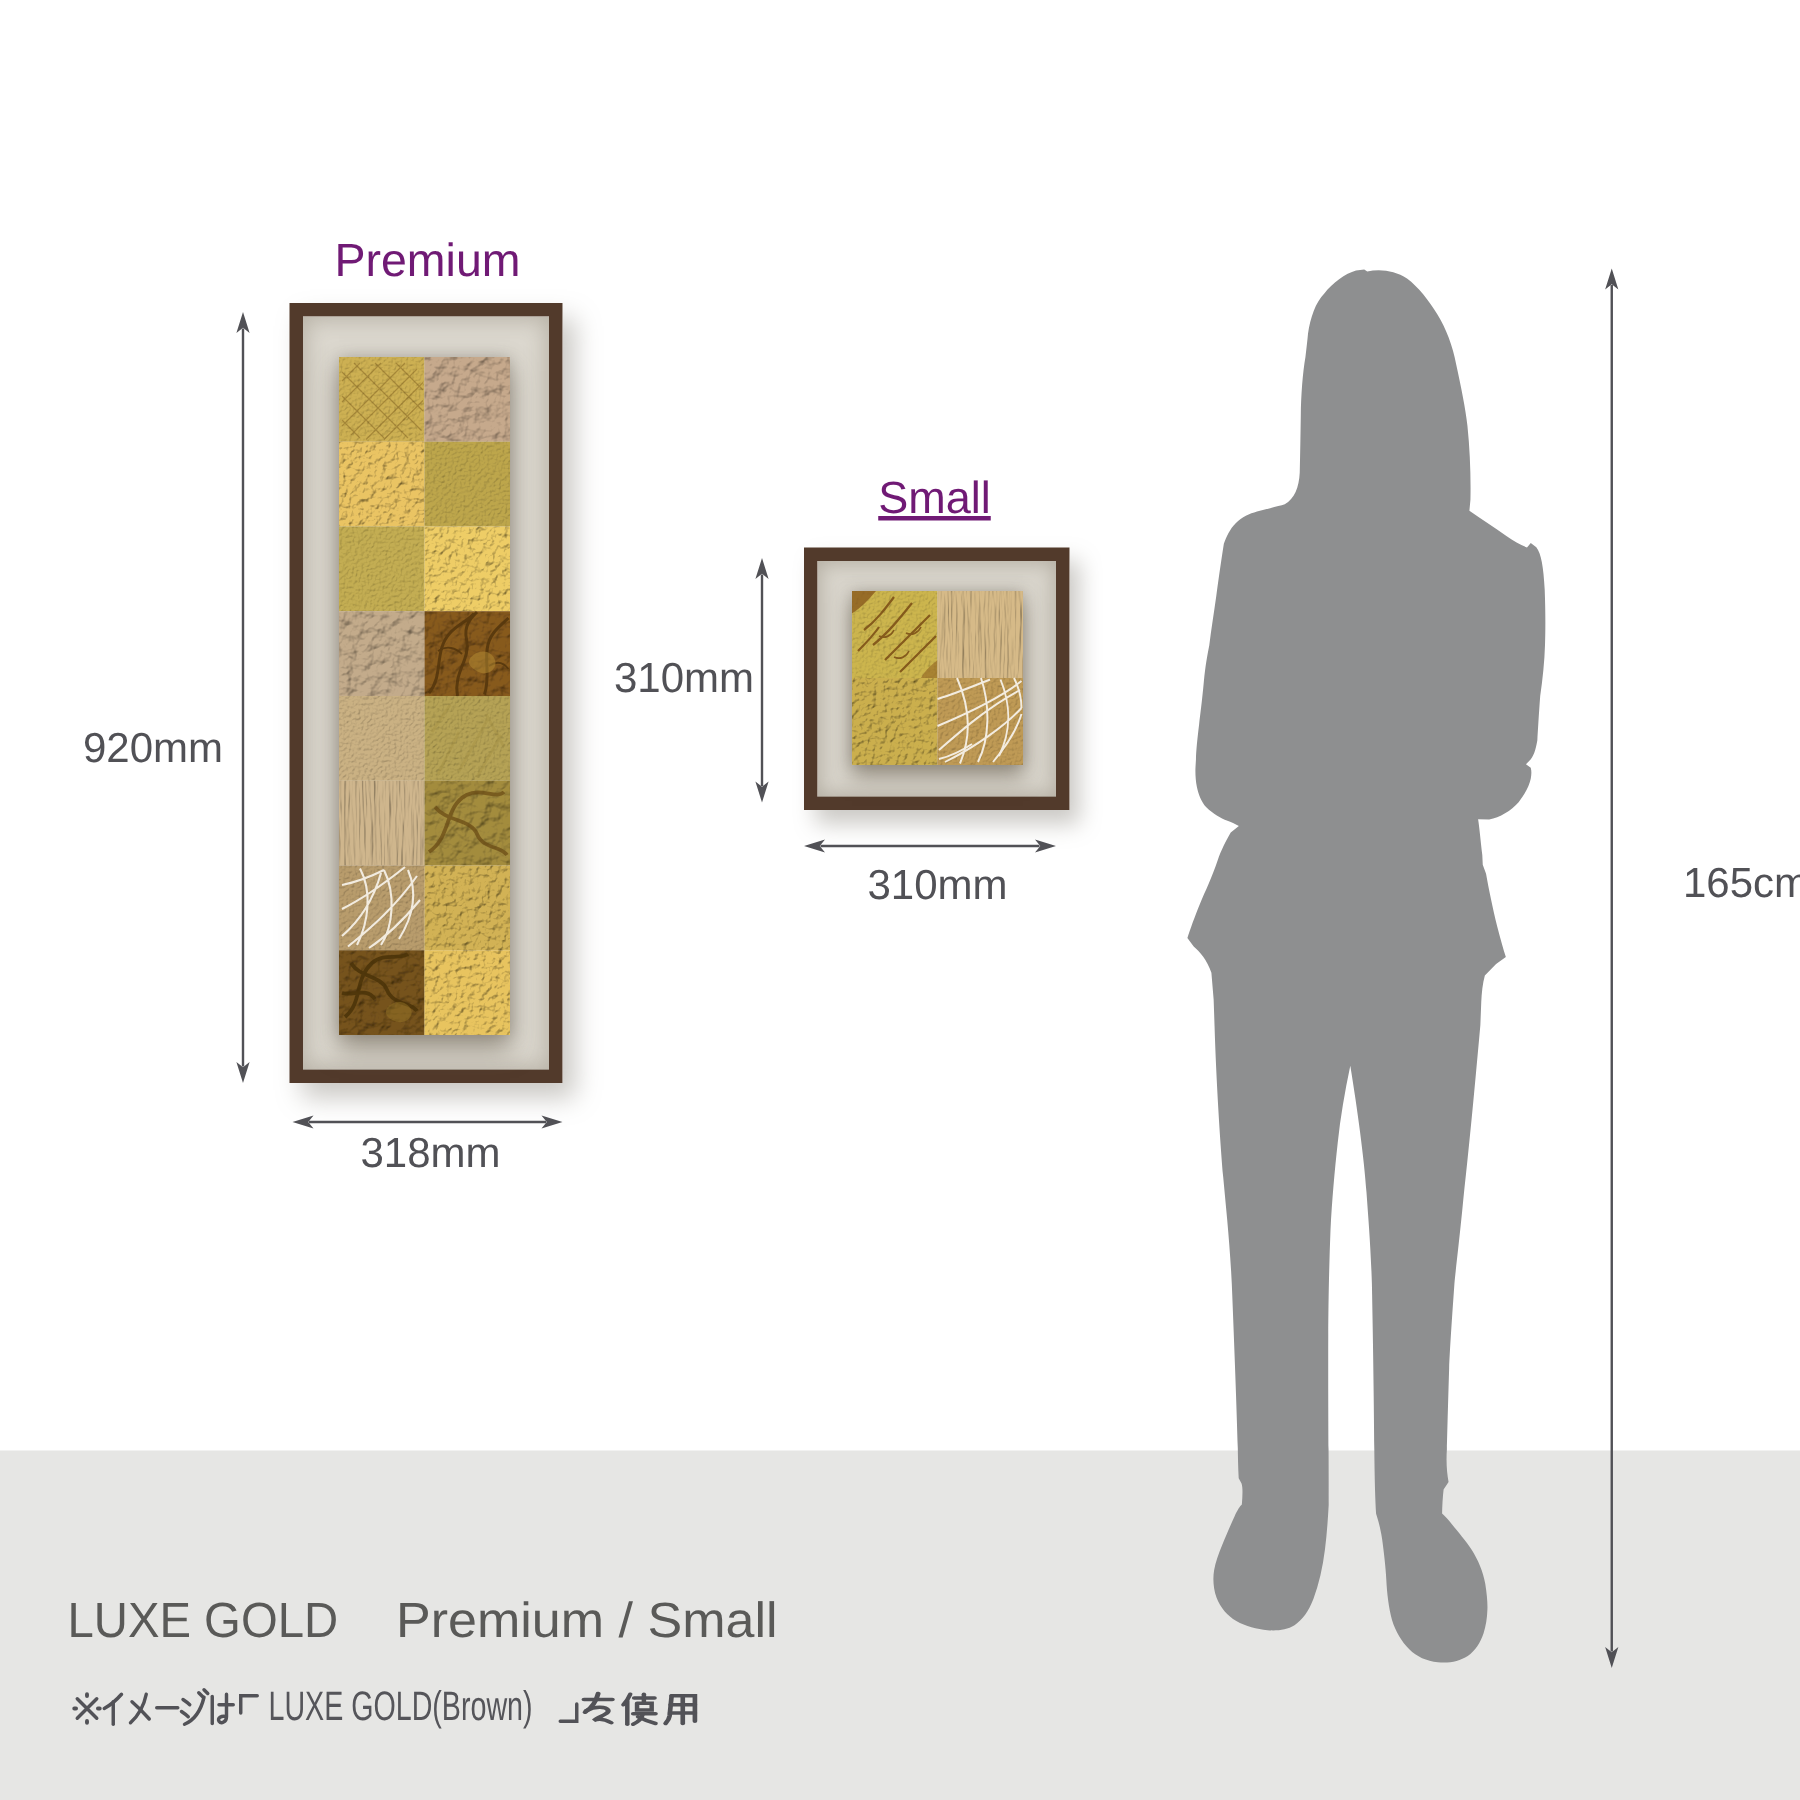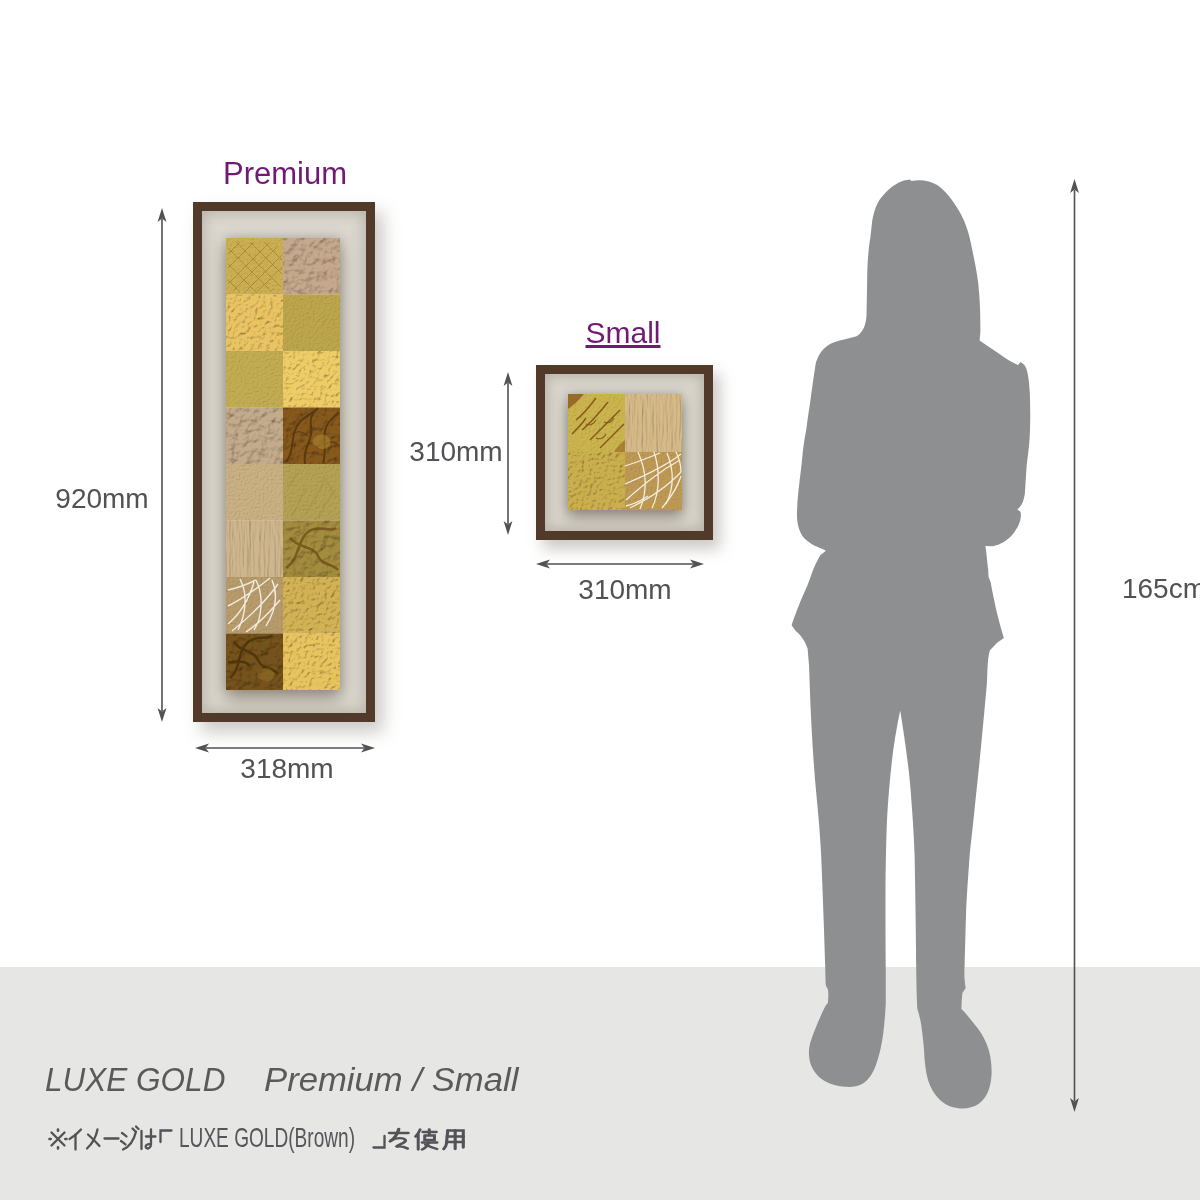--- a/index.html
+++ b/index.html
@@ -305,21 +305,21 @@
 </svg>
 
 <svg class="abs" style="left:1062px;top:170px;" width="25" height="950" xmlns="http://www.w3.org/2000/svg">
 <line x1="12.5" y1="20" x2="12.5" y2="931" stroke="#515156" stroke-width="1.6"></line>
 <polygon points="12.5,9 8.1,23 12.5,19.5 16.9,23" fill="#515156"></polygon>
 <polygon points="12.5,942 8.1,928 12.5,931.5 16.9,928" fill="#515156"></polygon>
 </svg>
 
 <div class="abs dim" style="left:1114px;top:574px;width:100px;">165cm</div>
 
-<div class="abs" style="left:45px;top:1060px;font-size:33px;color:#5a5a58;line-height:40px;white-space:nowrap;font-style:italic;">
+<div class="abs" style="left:45px;top:1060px;font-size:33px;color:#5a5a58;line-height:40px;white-space:nowrap;">
 <span id="t1" style="display:inline-block;transform:scaleX(.955);transform-origin:0 50%;">LUXE GOLD</span><span id="t2" style="display:inline-block;margin-left:29.8px;transform:scaleX(1.051);transform-origin:0 50%;">Premium / Small</span>
 </div>
 
 <svg class="abs" style="left:44px;top:1118px;" width="440" height="42" xmlns="http://www.w3.org/2000/svg">
 <g stroke="#525257" stroke-width="2.3" fill="none" stroke-linecap="round">
 
 <g transform="translate(4,0)">
 <path d="M3.5,14.5 L16.5,27.5 M16.5,14.5 L3.5,27.5"></path>
 <path d="M10,11.5 L10,12.7 M10,29.3 L10,30.5 M1.5,21 L2.7,21 M17.3,21 L18.5,21" stroke-width="2.6"></path>
 </g>

